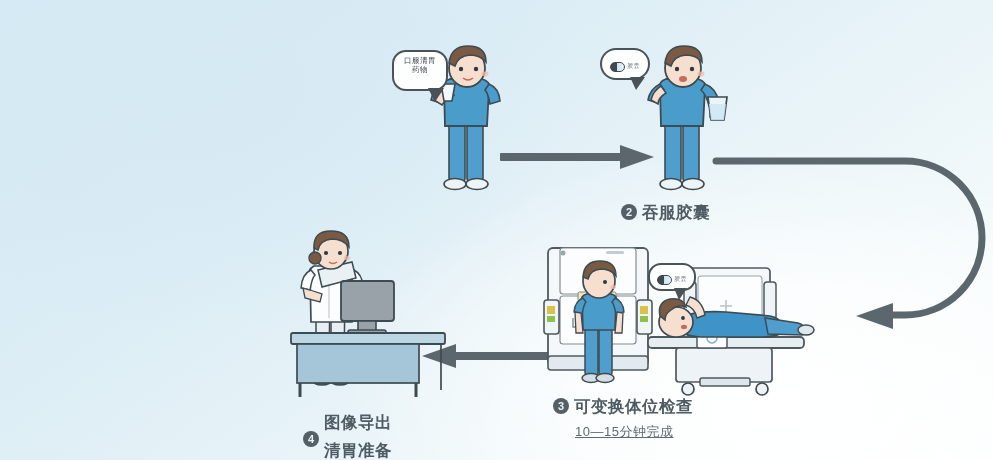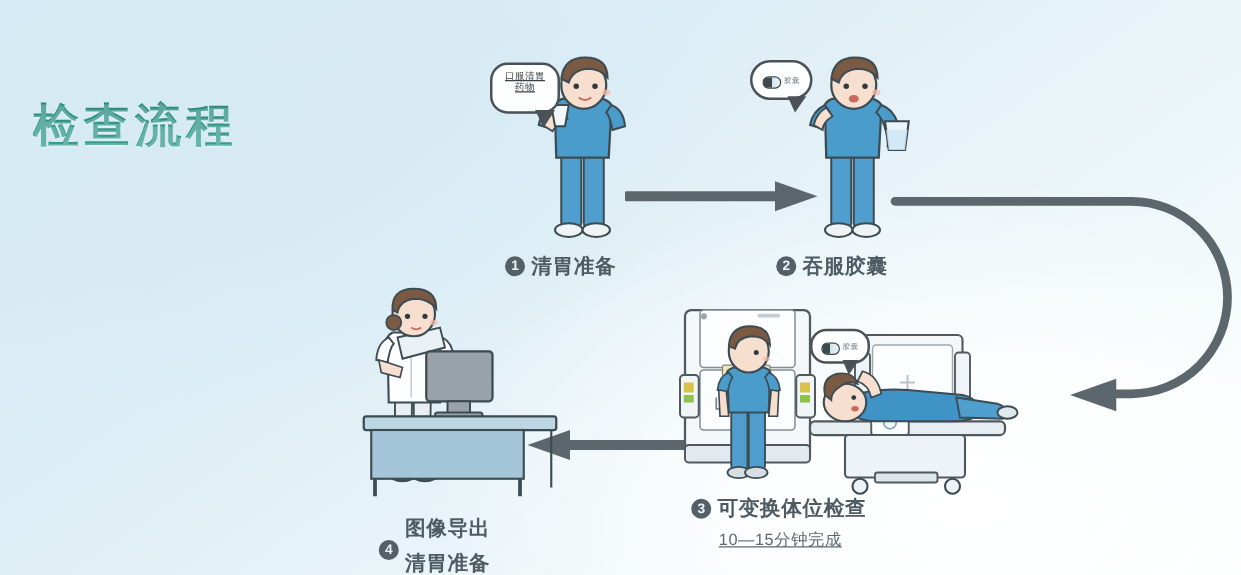--- a/index.html
+++ b/index.html
@@ -47,21 +47,21 @@
   .cap4 .num{vertical-align:-10px;}
   .cap4 .l{display:block;font-weight:bold;letter-spacing:.5px;}
   .cap4 .l+.l{margin-top:6px;}
 
   
   svg.layer{position:absolute;left:0;top:0;width:993px;height:460px;}
   .ar{fill:#5c666d;}
   .arstroke{stroke:#5c666d;fill:none;}
   .bubble{
     position:absolute;background:#fdfefe;border:2px solid #4a5257;border-radius:14px;
-    color:#3b4347;text-align:center;line-height:1.15;text-decoration:underline;
+    color:#3b4347;text-align:center;line-height:1.15;
   }
   .bubble .bt{font-size:7.5px;letter-spacing:.5px;display:block;}
   .bubble:after{
     content:"";position:absolute;width:0;height:0;
   }
   #b1{left:392px;top:50px;width:52px;height:32px;padding-top:5px;}
   #b1:after{left:34px;bottom:-13px;border-left:7px solid transparent;border-right:9px solid transparent;border-top:14px solid #4a5257;}
   #b2{left:600px;top:48px;width:46px;height:28px;border-radius:16px;}
   #b2:after{left:28px;bottom:-12px;border-left:6px solid transparent;border-right:9px solid transparent;border-top:13px solid #4a5257;}
   #b3{left:648px;top:263px;width:44px;height:24px;border-radius:13px;}
@@ -72,21 +72,20 @@
     border:1px solid #3f484d;vertical-align:middle;
   }
   .minitxt{display:inline-block;font-size:6px;color:#6f7b82;letter-spacing:.3px;vertical-align:middle;margin-left:2px;}
 </style>
 </head>
 <body>
 
 <div id="stage">
 
   <div class="title">
-    <div class="l2">检查流程</div>
   </div>
 
   <svg class="layer" viewBox="0 0 993 460">
 
     <g>
       <rect class="ar" x="500" y="153" width="125" height="8" rx="1"></rect>
       <polygon class="ar" points="620,145 654,157 620,169"></polygon>
     </g>
 
     <g>
@@ -269,23 +268,20 @@
       <span class="capsule"></span><span class="minitxt">胶囊</span>
     </span>
   </div>
 
   <div class="bubble" id="b3">
     <span style="display:inline-block;margin-top:5px;">
       <span class="capsule"></span><span class="minitxt">胶囊</span>
     </span>
   </div>
 
-  <div class="caption cap1">
-    <span class="num">1</span><span class="txt">清胃准备</span>
-  </div>
 
   <div class="caption cap2">
     <span class="num">2</span><span class="txt">吞服胶囊</span>
   </div>
 
   <div class="caption cap3">
     <span class="num">3</span><span class="txt">可变换体位检查</span>
     <span class="sub">10—15分钟完成</span>
   </div>
 

